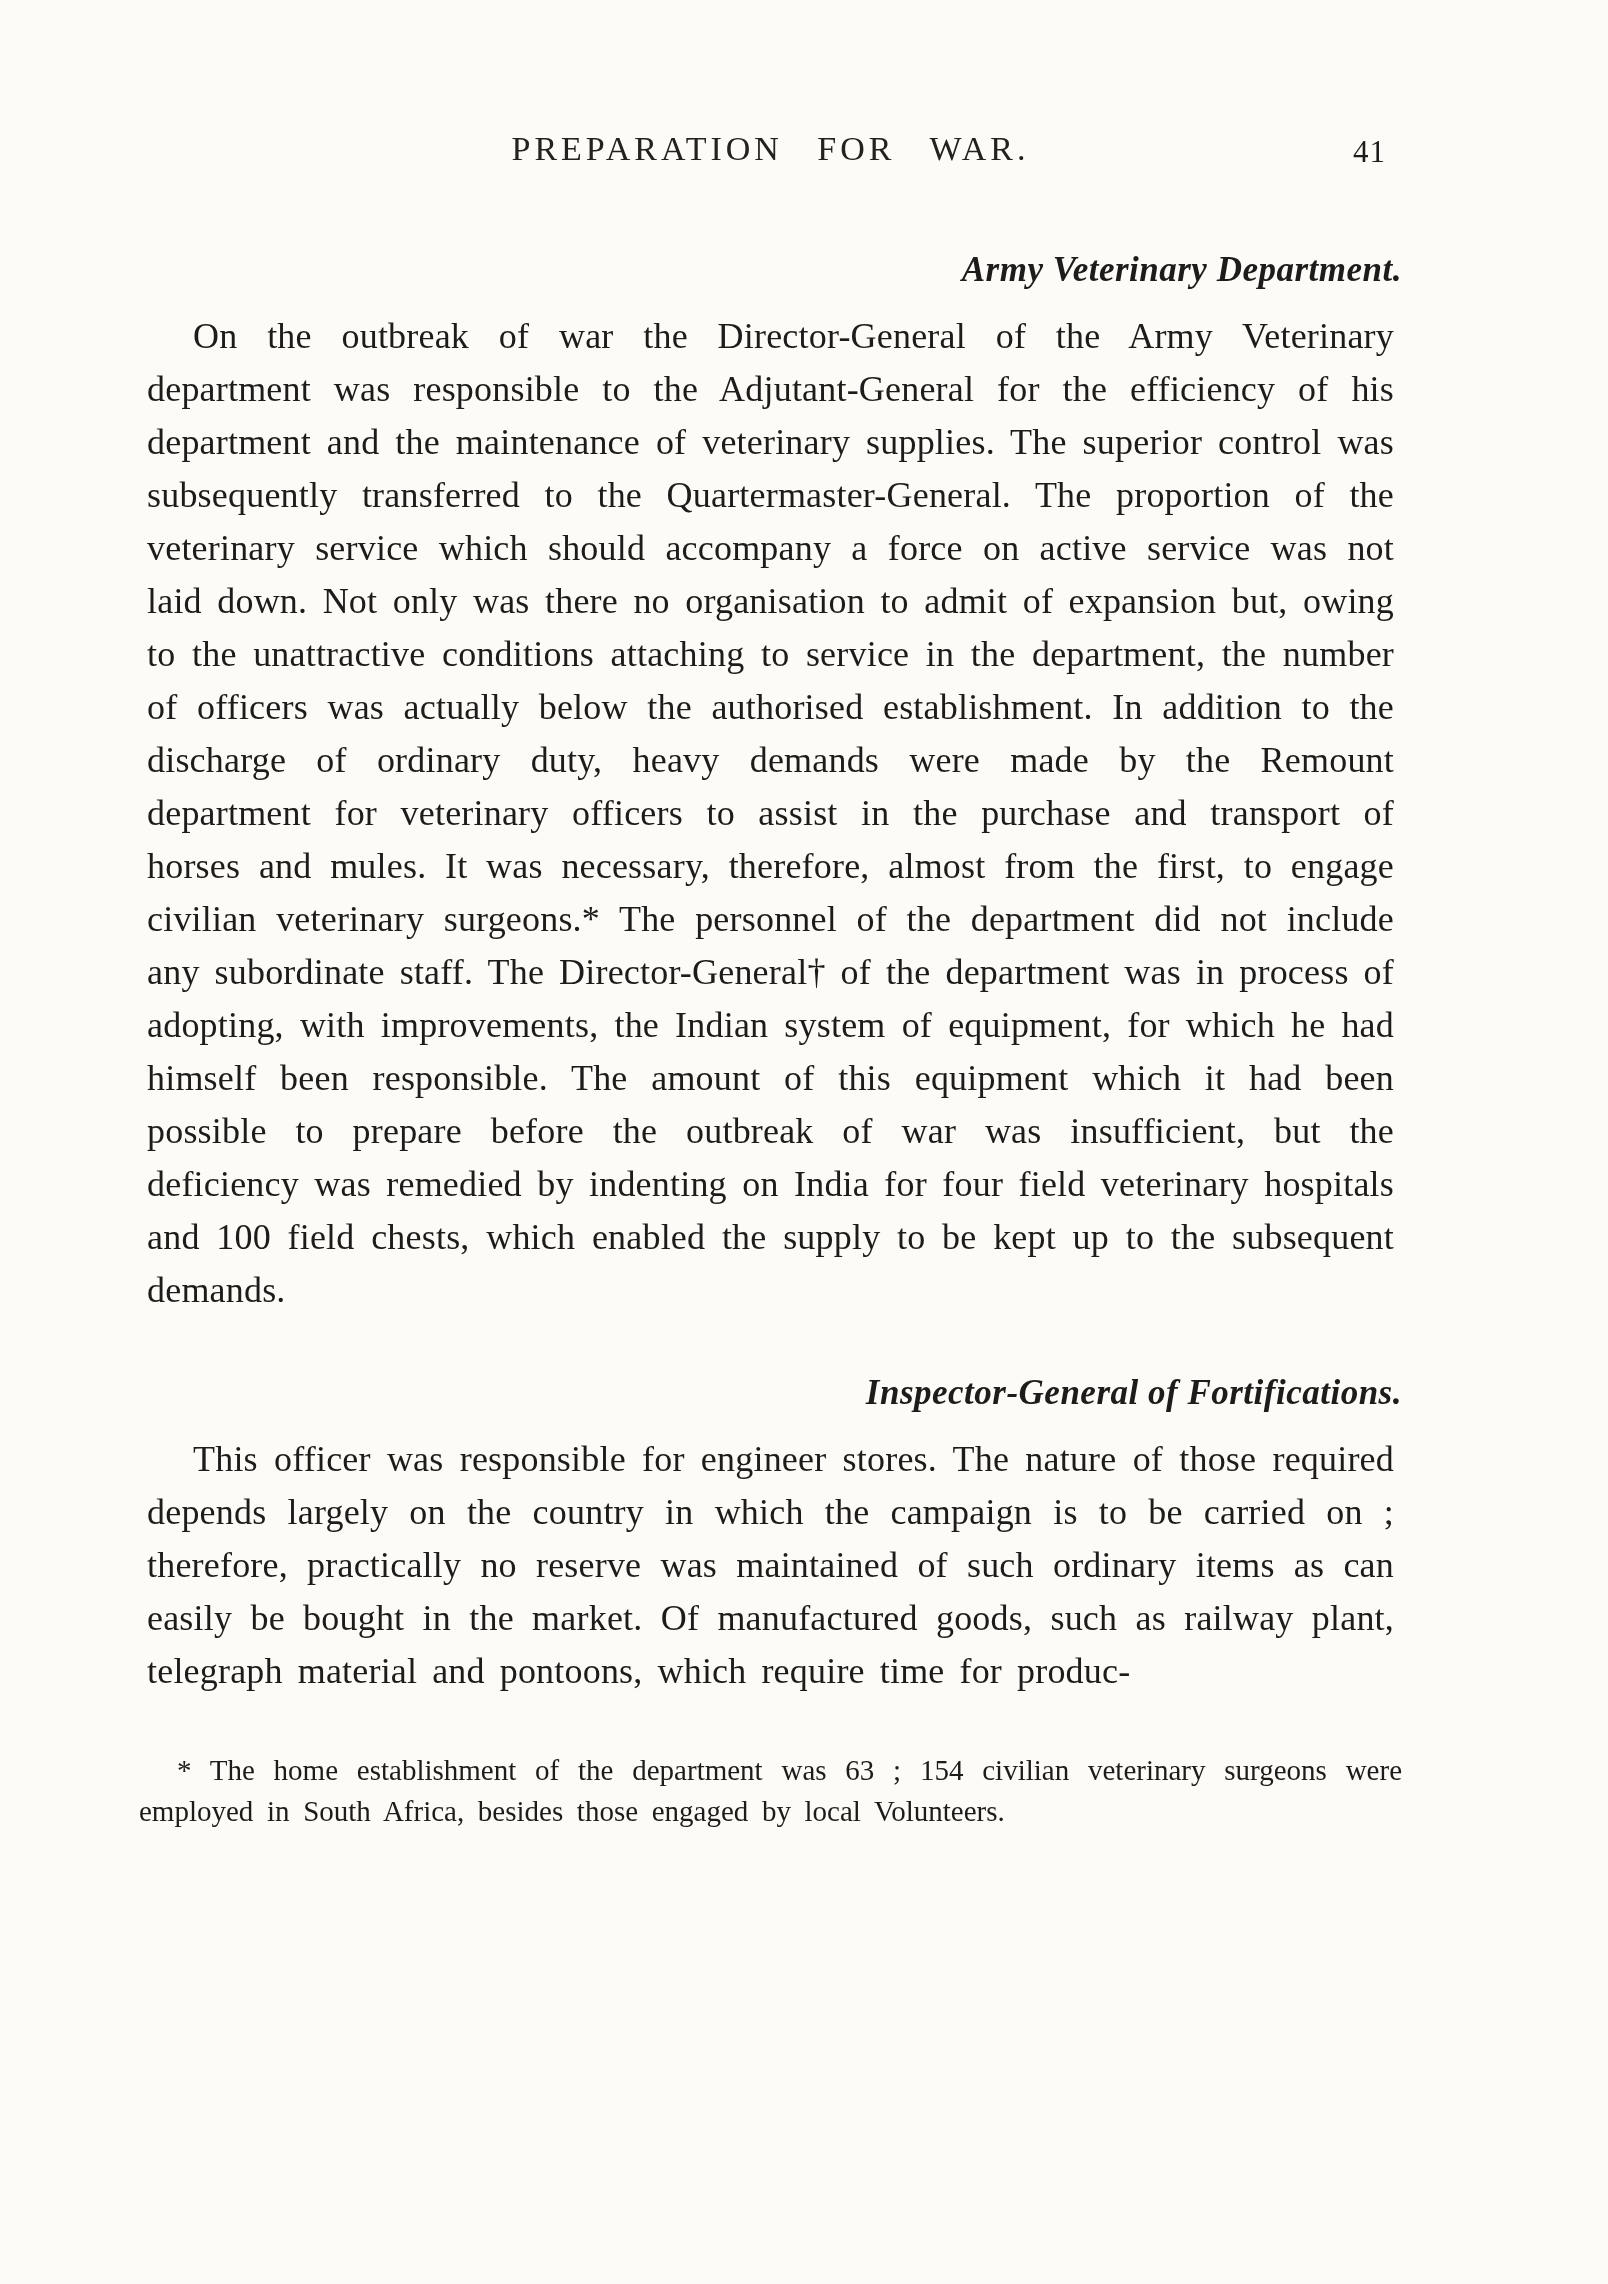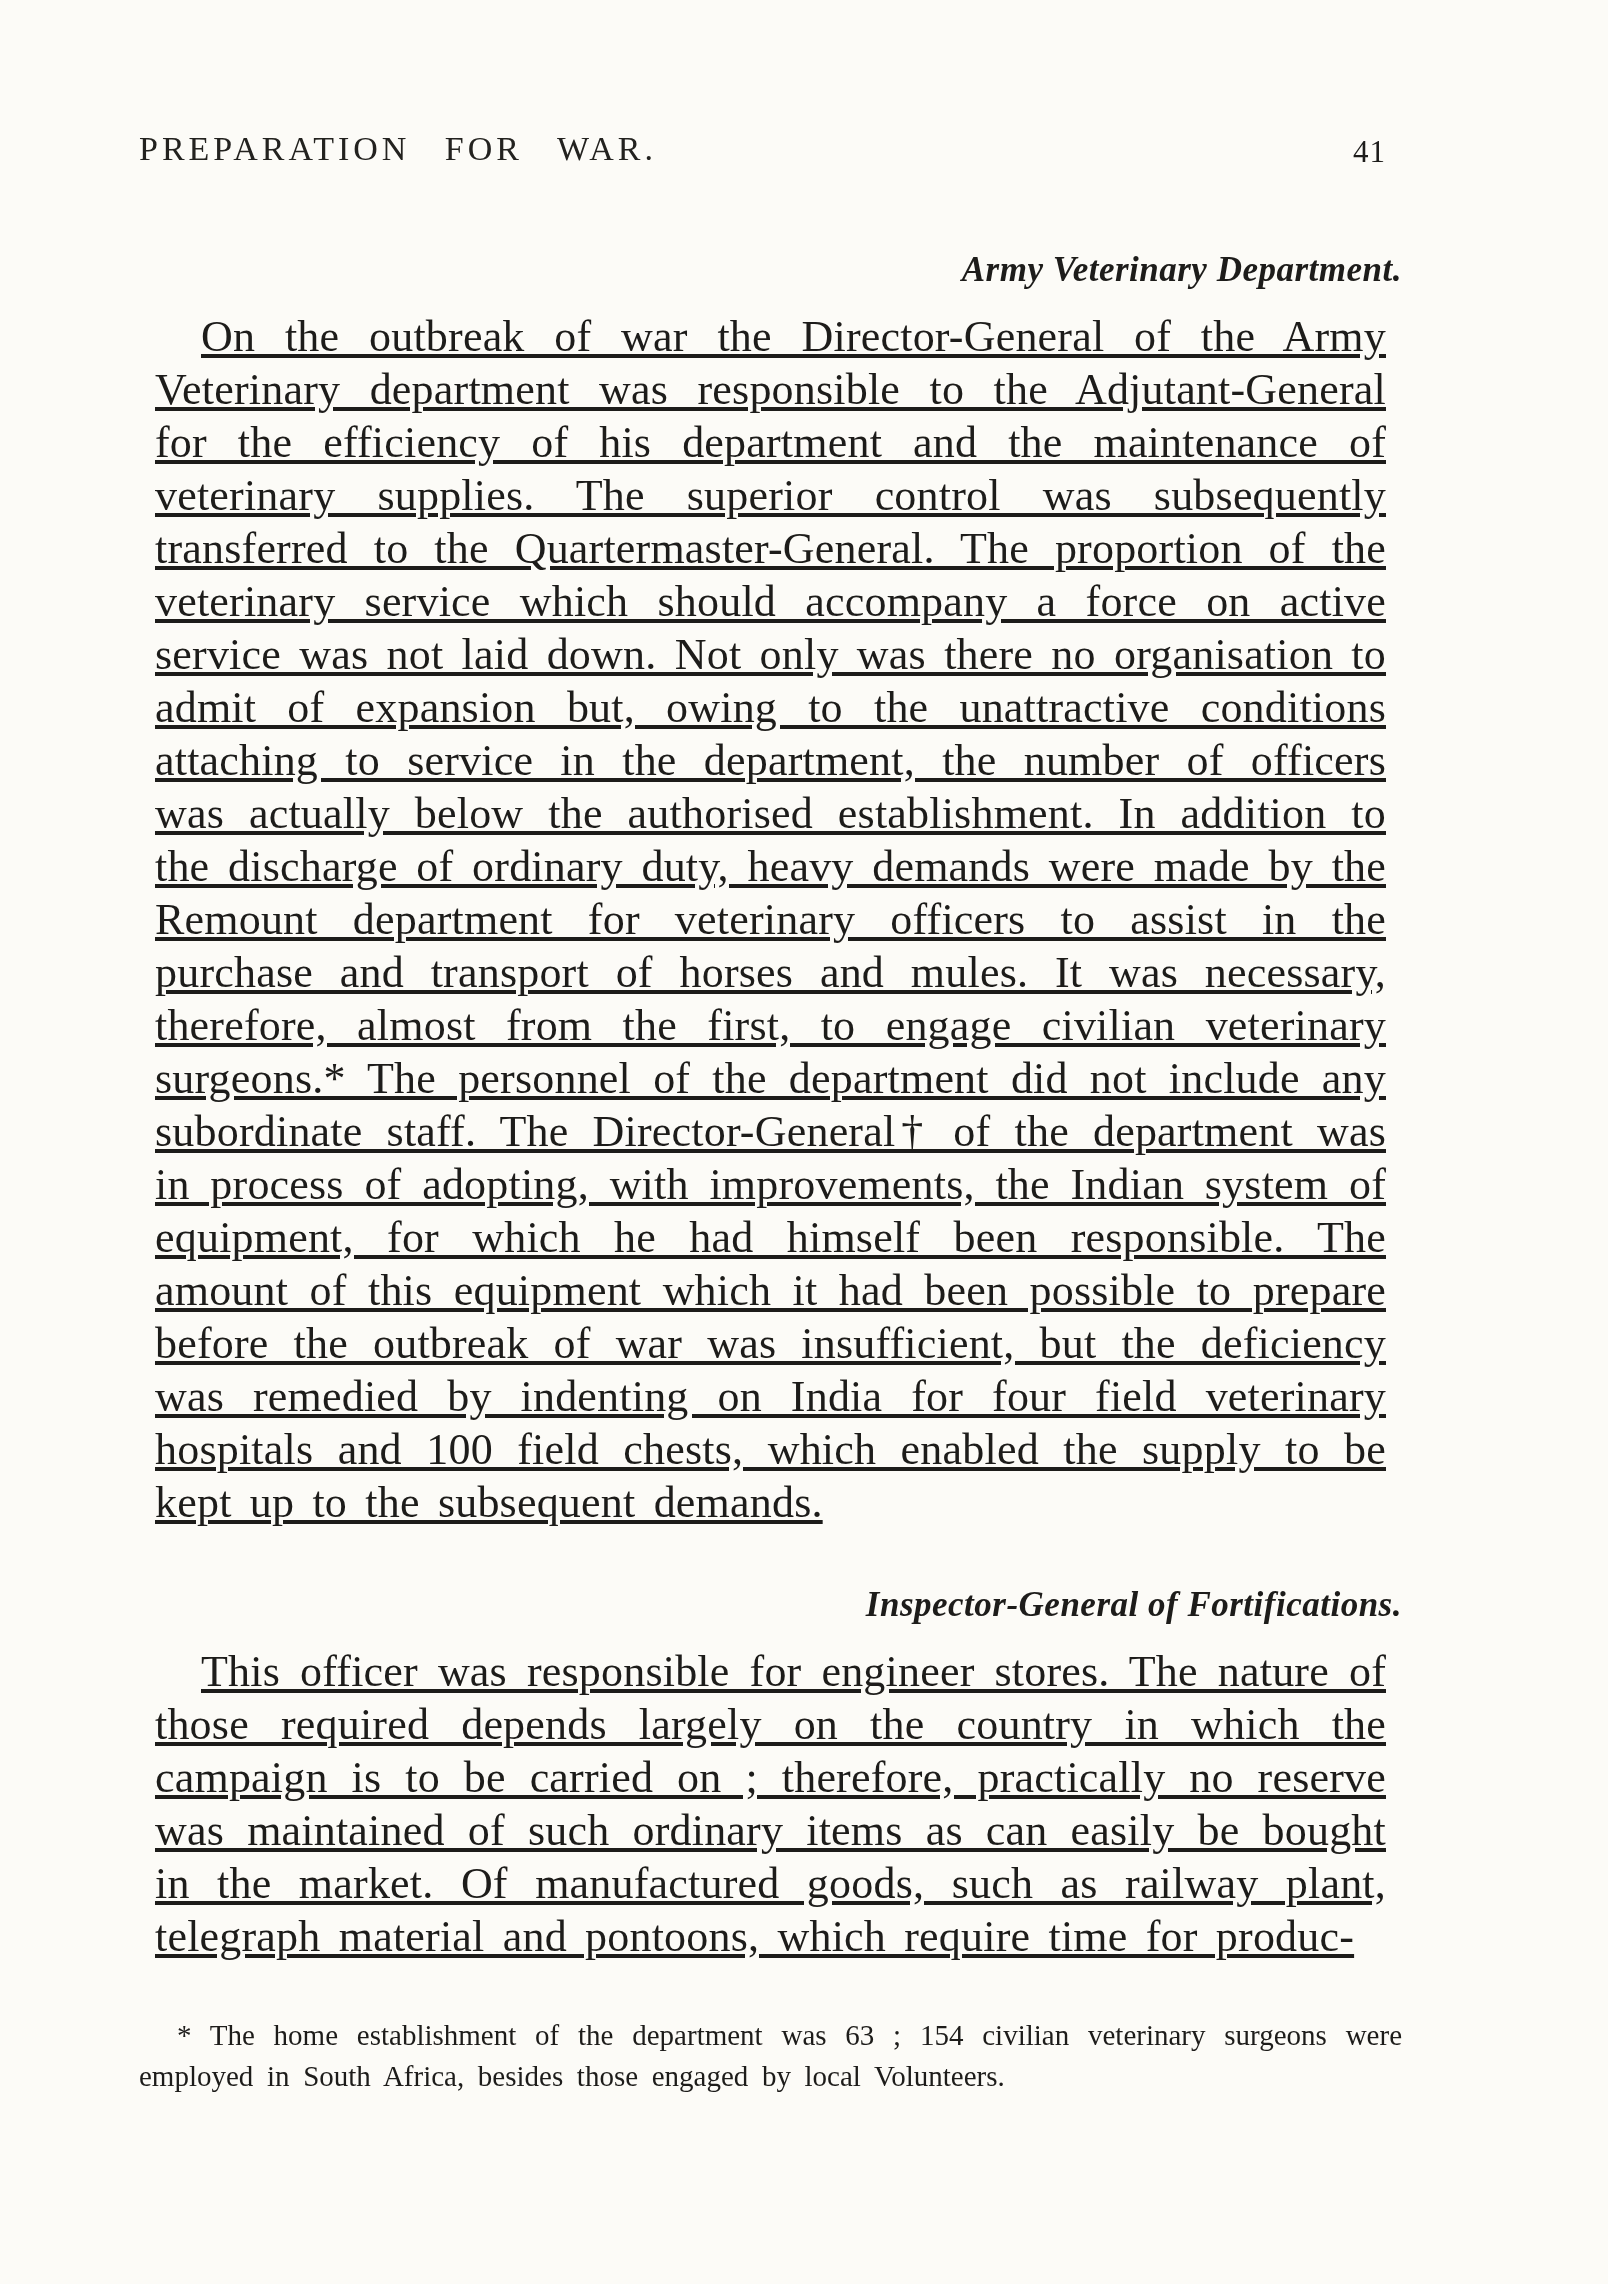--- a/index.html
+++ b/index.html
@@ -18,20 +18,21 @@
     font-family: "Liberation Serif", "DejaVu Serif", serif;
     padding: 130px 206px 60px 139px;
     overflow: hidden;
   }
   .page-header {
     position: relative;
     height: 48px;
     margin-bottom: 72px;
   }
   .running-title {
+    text-align: center;
     font-size: 34px;
     letter-spacing: 4px;
     word-spacing: 22px;
     color: #23221f;
   }
   .page-number {
     position: absolute;
     right: 16px;
     top: 4px;
     font-size: 31px;
@@ -45,28 +46,27 @@
   }
   .section-heading {
     font-style: italic;
     font-weight: bold;
     font-size: 35px;
     margin: 0 0 20px 0;
     letter-spacing: 0.5px;
     text-align: right;
   }
   .body-para {
-    margin: 16px;
-    font-size: 44px;
+    margin: 8px;
+    font-size: 36px;
     line-height: 53px;
     text-align: justify;
     text-indent: 46px;
     word-spacing: 0.16em;
     letter-spacing: 0.2px;
-    text-decoration: underline;
   }
   .footnotes {
     margin-top: 52px;
   }
   .footnote {
     margin: 0 0 10px 0;
     font-size: 29px;
     line-height: 41px;
     text-align: justify;
     text-indent: 38px;

